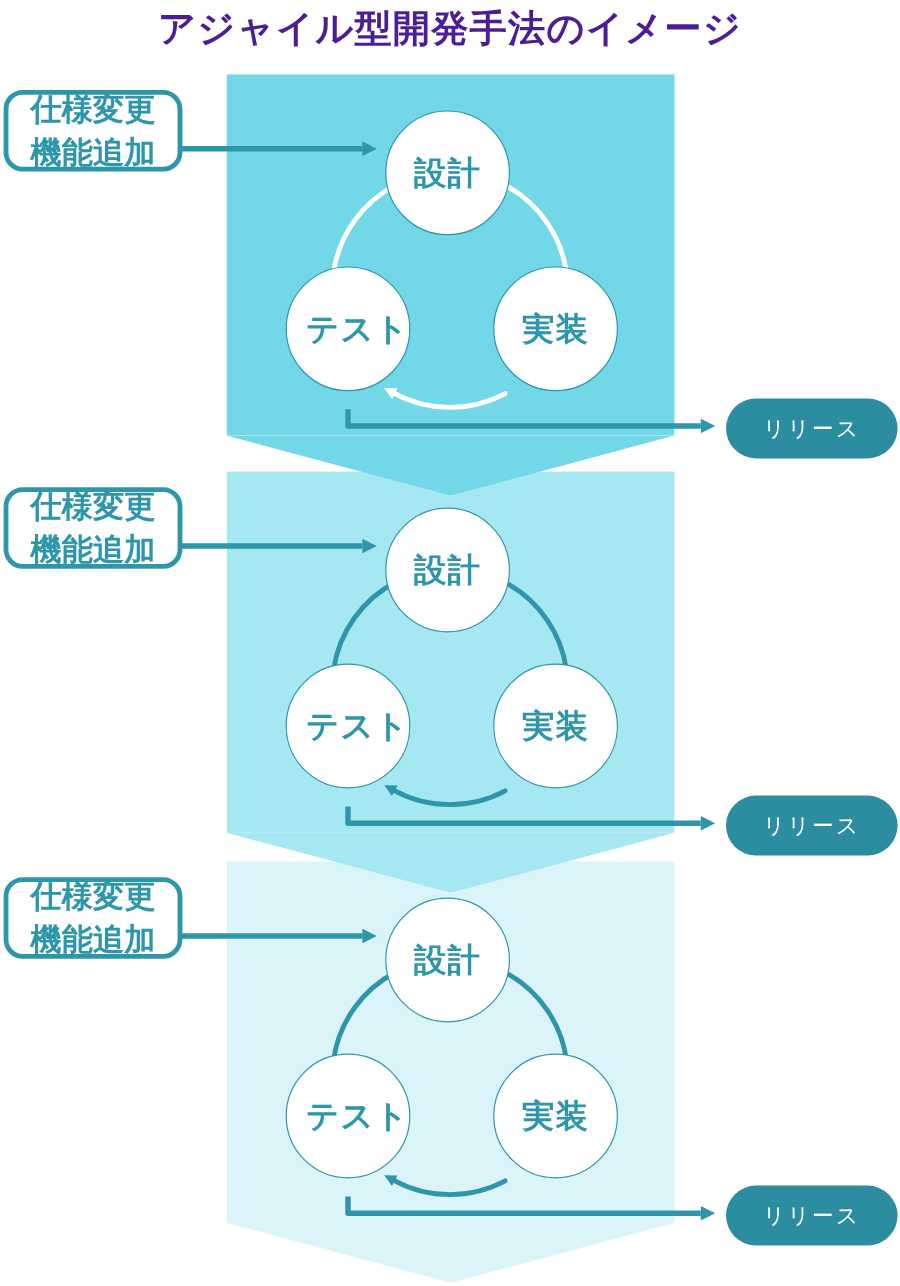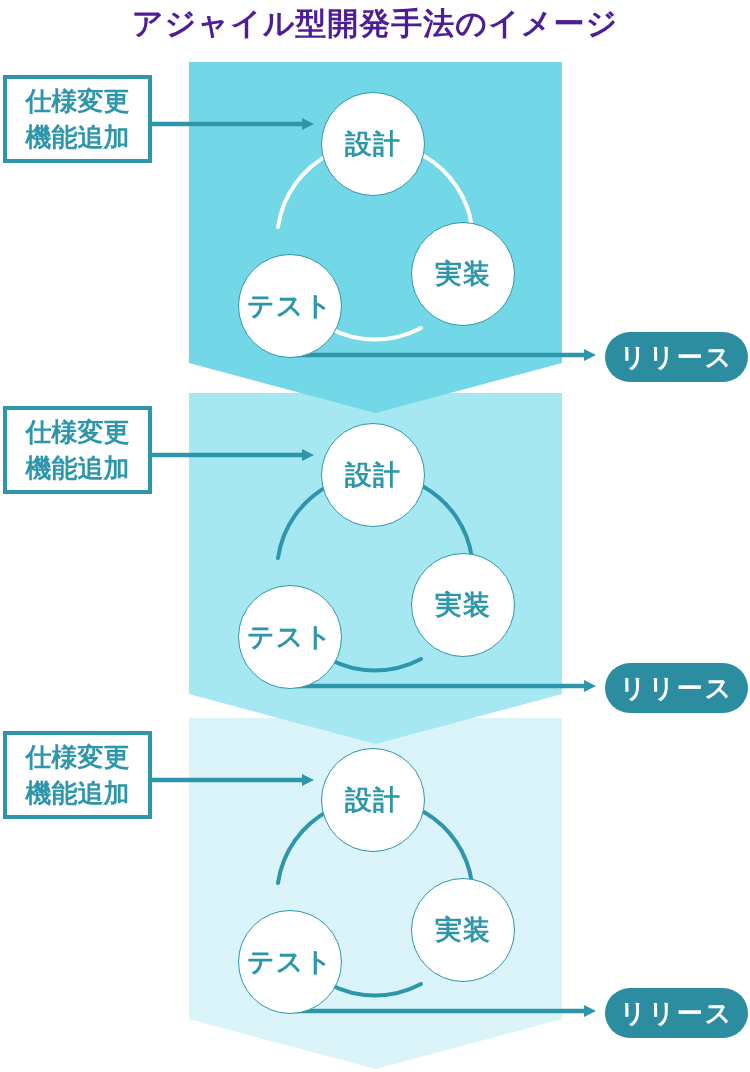--- a/index.html
+++ b/index.html
@@ -17,38 +17,38 @@
   .section.s3{top:718px;z-index:10;}
   .block-rect{position:absolute;left:189px;top:0;width:373px;height:301px;}
   .block-tri{
     position:absolute;left:189px;top:301px;width:373px;height:50px;
     clip-path:polygon(0 0,100% 0,50% 100%);
   }
   .conn-svg{position:absolute;left:0;top:0;pointer-events:none;}
   .conn{fill:none;stroke-width:4.5;stroke-linecap:butt;stroke-linejoin:round;}
   .cycle-path{fill:none;stroke-width:4;stroke-linecap:round;}
   .input-box{
-    position:absolute;left:3px;top:13px;width:149px;height:88px;box-sizing:border-box;
-    background:#ffffff;border:4px solid #2d96aa;border-radius:0;
+    position:absolute;left:3px;top:13px;width:149px;height:68px;box-sizing:border-box;
+    background:#ffffff;border:4px solid #2d96aa;border-radius:16px;
     display:flex;flex-direction:column;align-items:center;justify-content:center;
     font-size:26px;font-weight:bold;color:#2d96aa;line-height:36px;
   }
   .node{
     position:absolute;width:104px;height:104px;box-sizing:border-box;
     background:#ffffff;border:1px solid #4c1d95;border-radius:50%;
     display:flex;align-items:center;justify-content:center;
     font-size:27px;font-weight:bold;color:#2d96aa;letter-spacing:1px;
   }
   .node-design{left:321px;top:30px;}
-  .node-test{left:238px;top:192px;}
+  .node-test{left:238px;top:160px;justify-content:flex-end;}
   .node-impl{left:411px;top:160px;}
   .pill{
     position:absolute;left:605px;top:270px;width:143px;height:50px;border-radius:25px;
     display:flex;align-items:center;justify-content:center;
-    font-size:26px;font-weight:bold;color:#ffffff;letter-spacing:2px;
+    font-size:18px;font-weight:normal;color:#ffffff;letter-spacing:2px;
   }
 </style>
 </head>
 <body>
 
 <div class="page-title">アジャイル型開発手法のイメージ</div>
 
 <div class="section s1">
   <div class="block-rect" style="background: rgb(114, 215, 230);"></div>
   <div class="block-tri" style="background: rgb(114, 215, 230);"></div>

